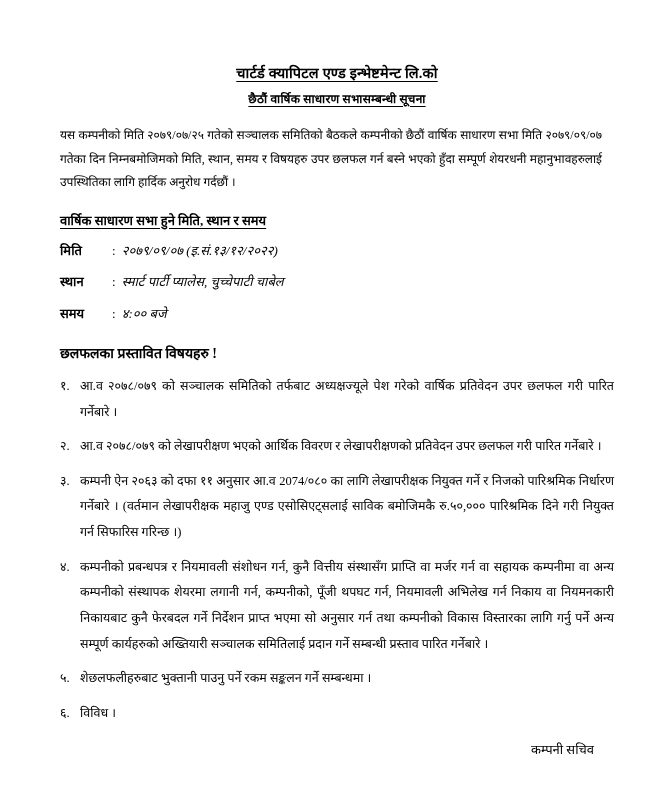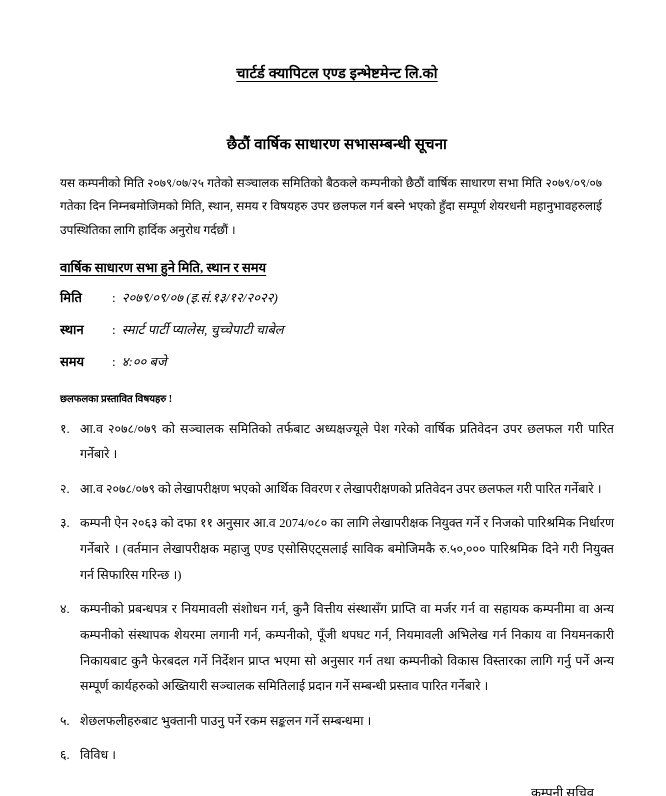--- a/index.html
+++ b/index.html
@@ -30,26 +30,26 @@
   }
   .doc-title {
     font-size: 14.5px;
     font-weight: bold;
     text-decoration: underline;
     text-underline-offset: 3px;
     letter-spacing: 0.2px;
     line-height: 1.9;
   }
   .doc-subtitle {
-    font-size: 15px;
+    font-size: 12px;
     font-weight: bold;
+    text-decoration: underline;
     text-underline-offset: 3px;
     letter-spacing: 0.2px;
     line-height: 1.9;
-    margin-top: 42px;
   }
 
   
   .intro {
     font-size: 12px;
     line-height: 1.95;
     text-align: justify;
     text-justify: inter-word;
     margin: 10px 12px 16px 0;
   }
@@ -79,21 +79,21 @@
   .detail-sep {
     padding: 0 6px 0 0;
   }
   .detail-value {
     font-weight: normal;
     font-style: italic;
   }
 
   
   .agenda-heading {
-    font-size: 10px;
+    font-size: 14px;
     font-weight: bold;
     margin: 18px 0 12px 0;
   }
   .agenda-list {
     margin: 0;
     padding: 0;
     list-style: none;
   }
   .agenda-item {
     display: flex;

